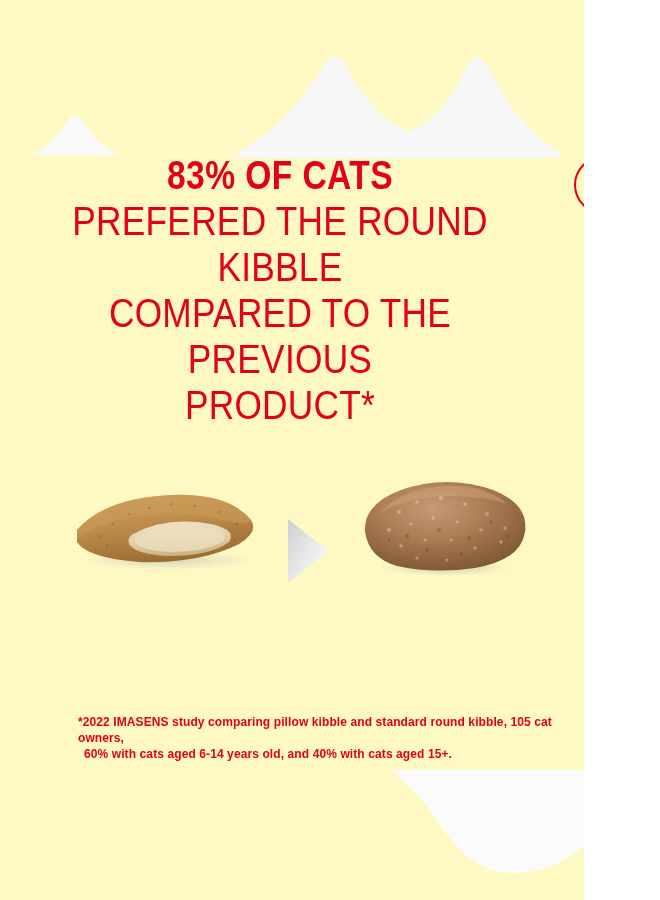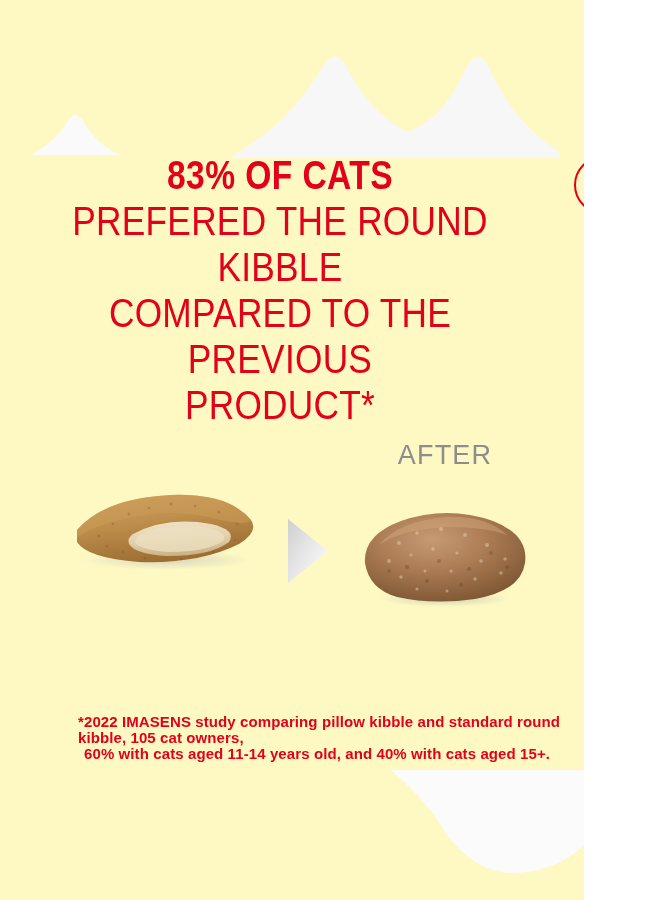--- a/index.html
+++ b/index.html
@@ -159,21 +159,21 @@
 
   
   .footnote {
     position: absolute;
     left: 78px;
     top: 714px;
     width: 500px;
     color: #E2001A;
     font-family: "Liberation Sans Narrow", "Liberation Sans", sans-serif;
     font-weight: 700;
-    font-size: 15px;
+    font-size: 12px;
     line-height: 16px;
     letter-spacing: 0.1px;
   }
   .footnote .fn2 { display: block; padding-left: 6px; }
 </style>
 </head>
 <body>
 
 <div class="stage">
 
@@ -250,21 +250,20 @@
             <circle cx="74" cy="72" r="1.4"></circle>
               <circle cx="110" cy="73" r="1.3"></circle>
             <circle cx="142" cy="66" r="1.4"></circle>
               <circle cx="164" cy="54" r="1.3"></circle>
           </g>
         </svg>
       </div>
     </div>
 
     <div class="col col-after">
-      <div class="col-label">AFTER</div>
       <div class="kibble-wrap">
         <svg class="kibble-after" viewBox="0 0 180 100" aria-hidden="true">
           <defs>
             <radialGradient id="shadowA" cx="50%" cy="50%" r="50%">
               <stop offset="0%" stop-color="#a8a8a8" stop-opacity="0.5"></stop>
               <stop offset="100%" stop-color="#a8a8a8" stop-opacity="0"></stop>
             </radialGradient>
             <radialGradient id="bodyA" cx="42%" cy="30%" r="74%">
               <stop offset="0%" stop-color="#c79a74"></stop>
               <stop offset="45%" stop-color="#ad7d55"></stop>
@@ -315,16 +314,16 @@
         <stop offset="0%" stop-color="#cfcfcf"></stop>
         <stop offset="55%" stop-color="#e9e9e9"></stop>
         <stop offset="100%" stop-color="#fdfdfd"></stop>
       </linearGradient>
     </defs>
     <path d="M1 1 L41 33 L1 65 Z" fill="url(#arrGrad)"></path>
   </svg>
 
   <div class="footnote">
     <span>*2022 IMASENS study comparing pillow kibble and standard round kibble, 105 cat owners,</span>
-    <span class="fn2">60% with cats aged 11-14 years old, and 40% with cats aged 15+.</span>
+    <span class="fn2">60% with cats aged 6-14 years old, and 40% with cats aged 15+.</span>
   </div>
 
 </div>
 
 </body></html>

